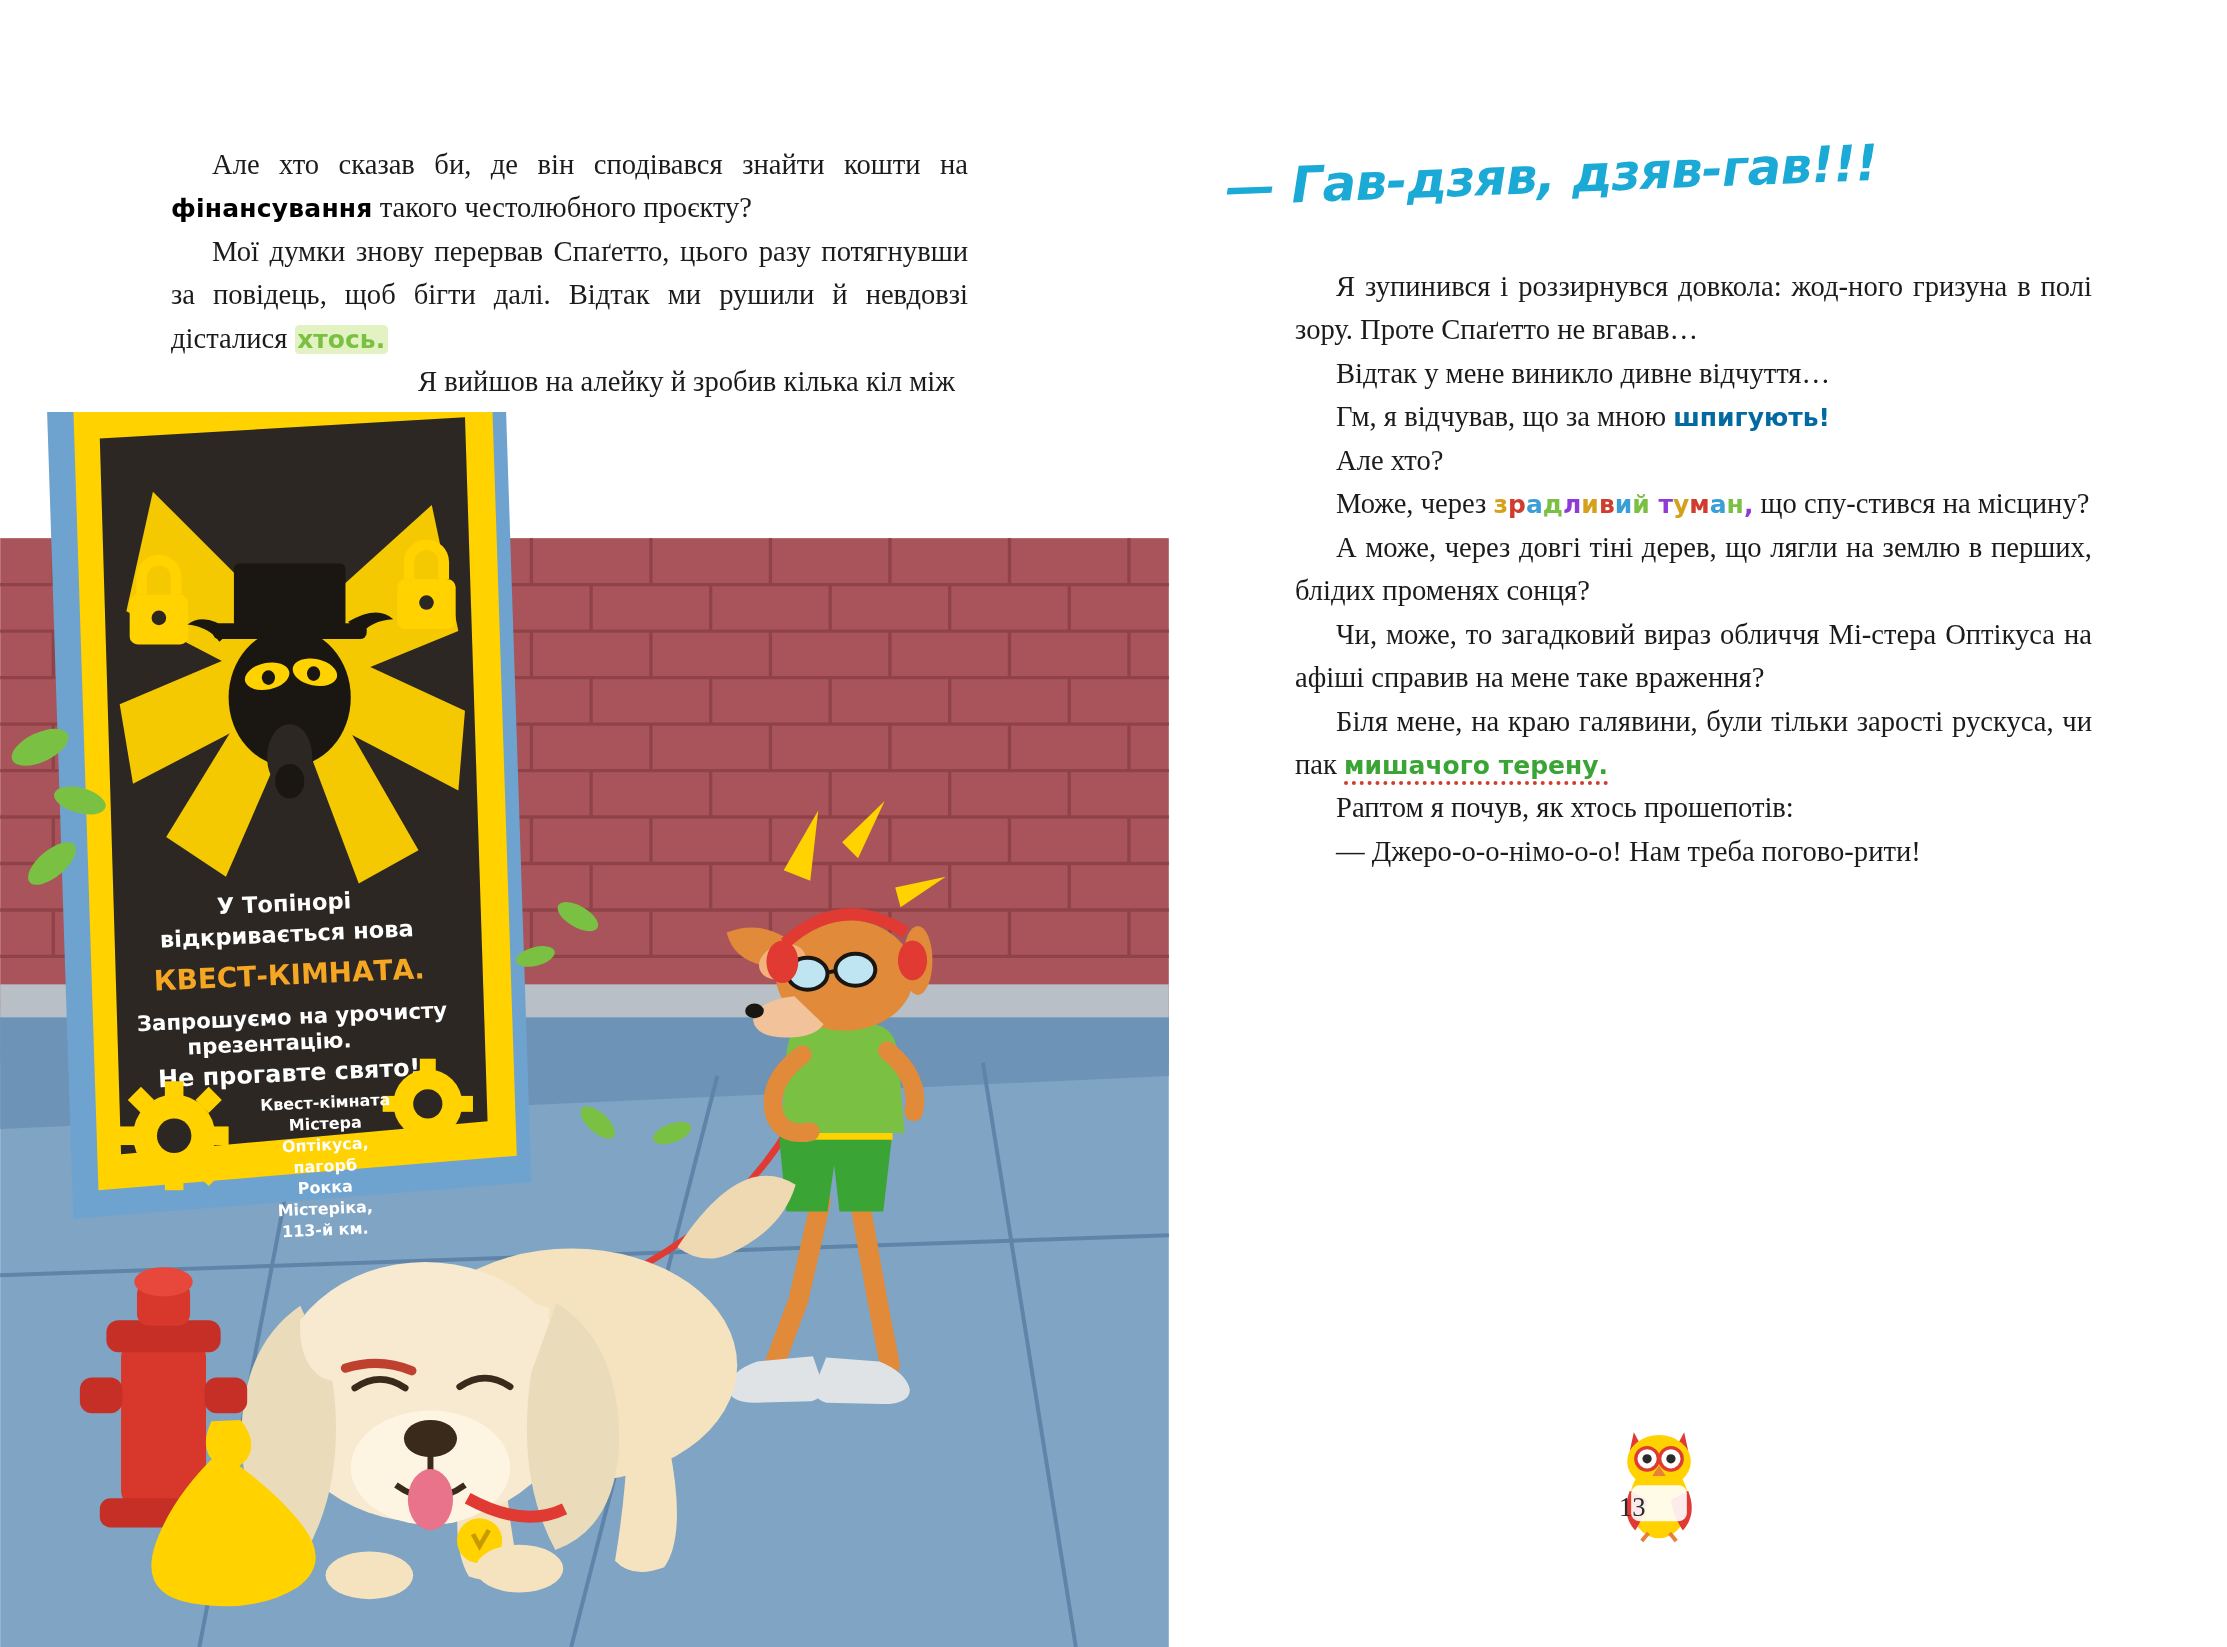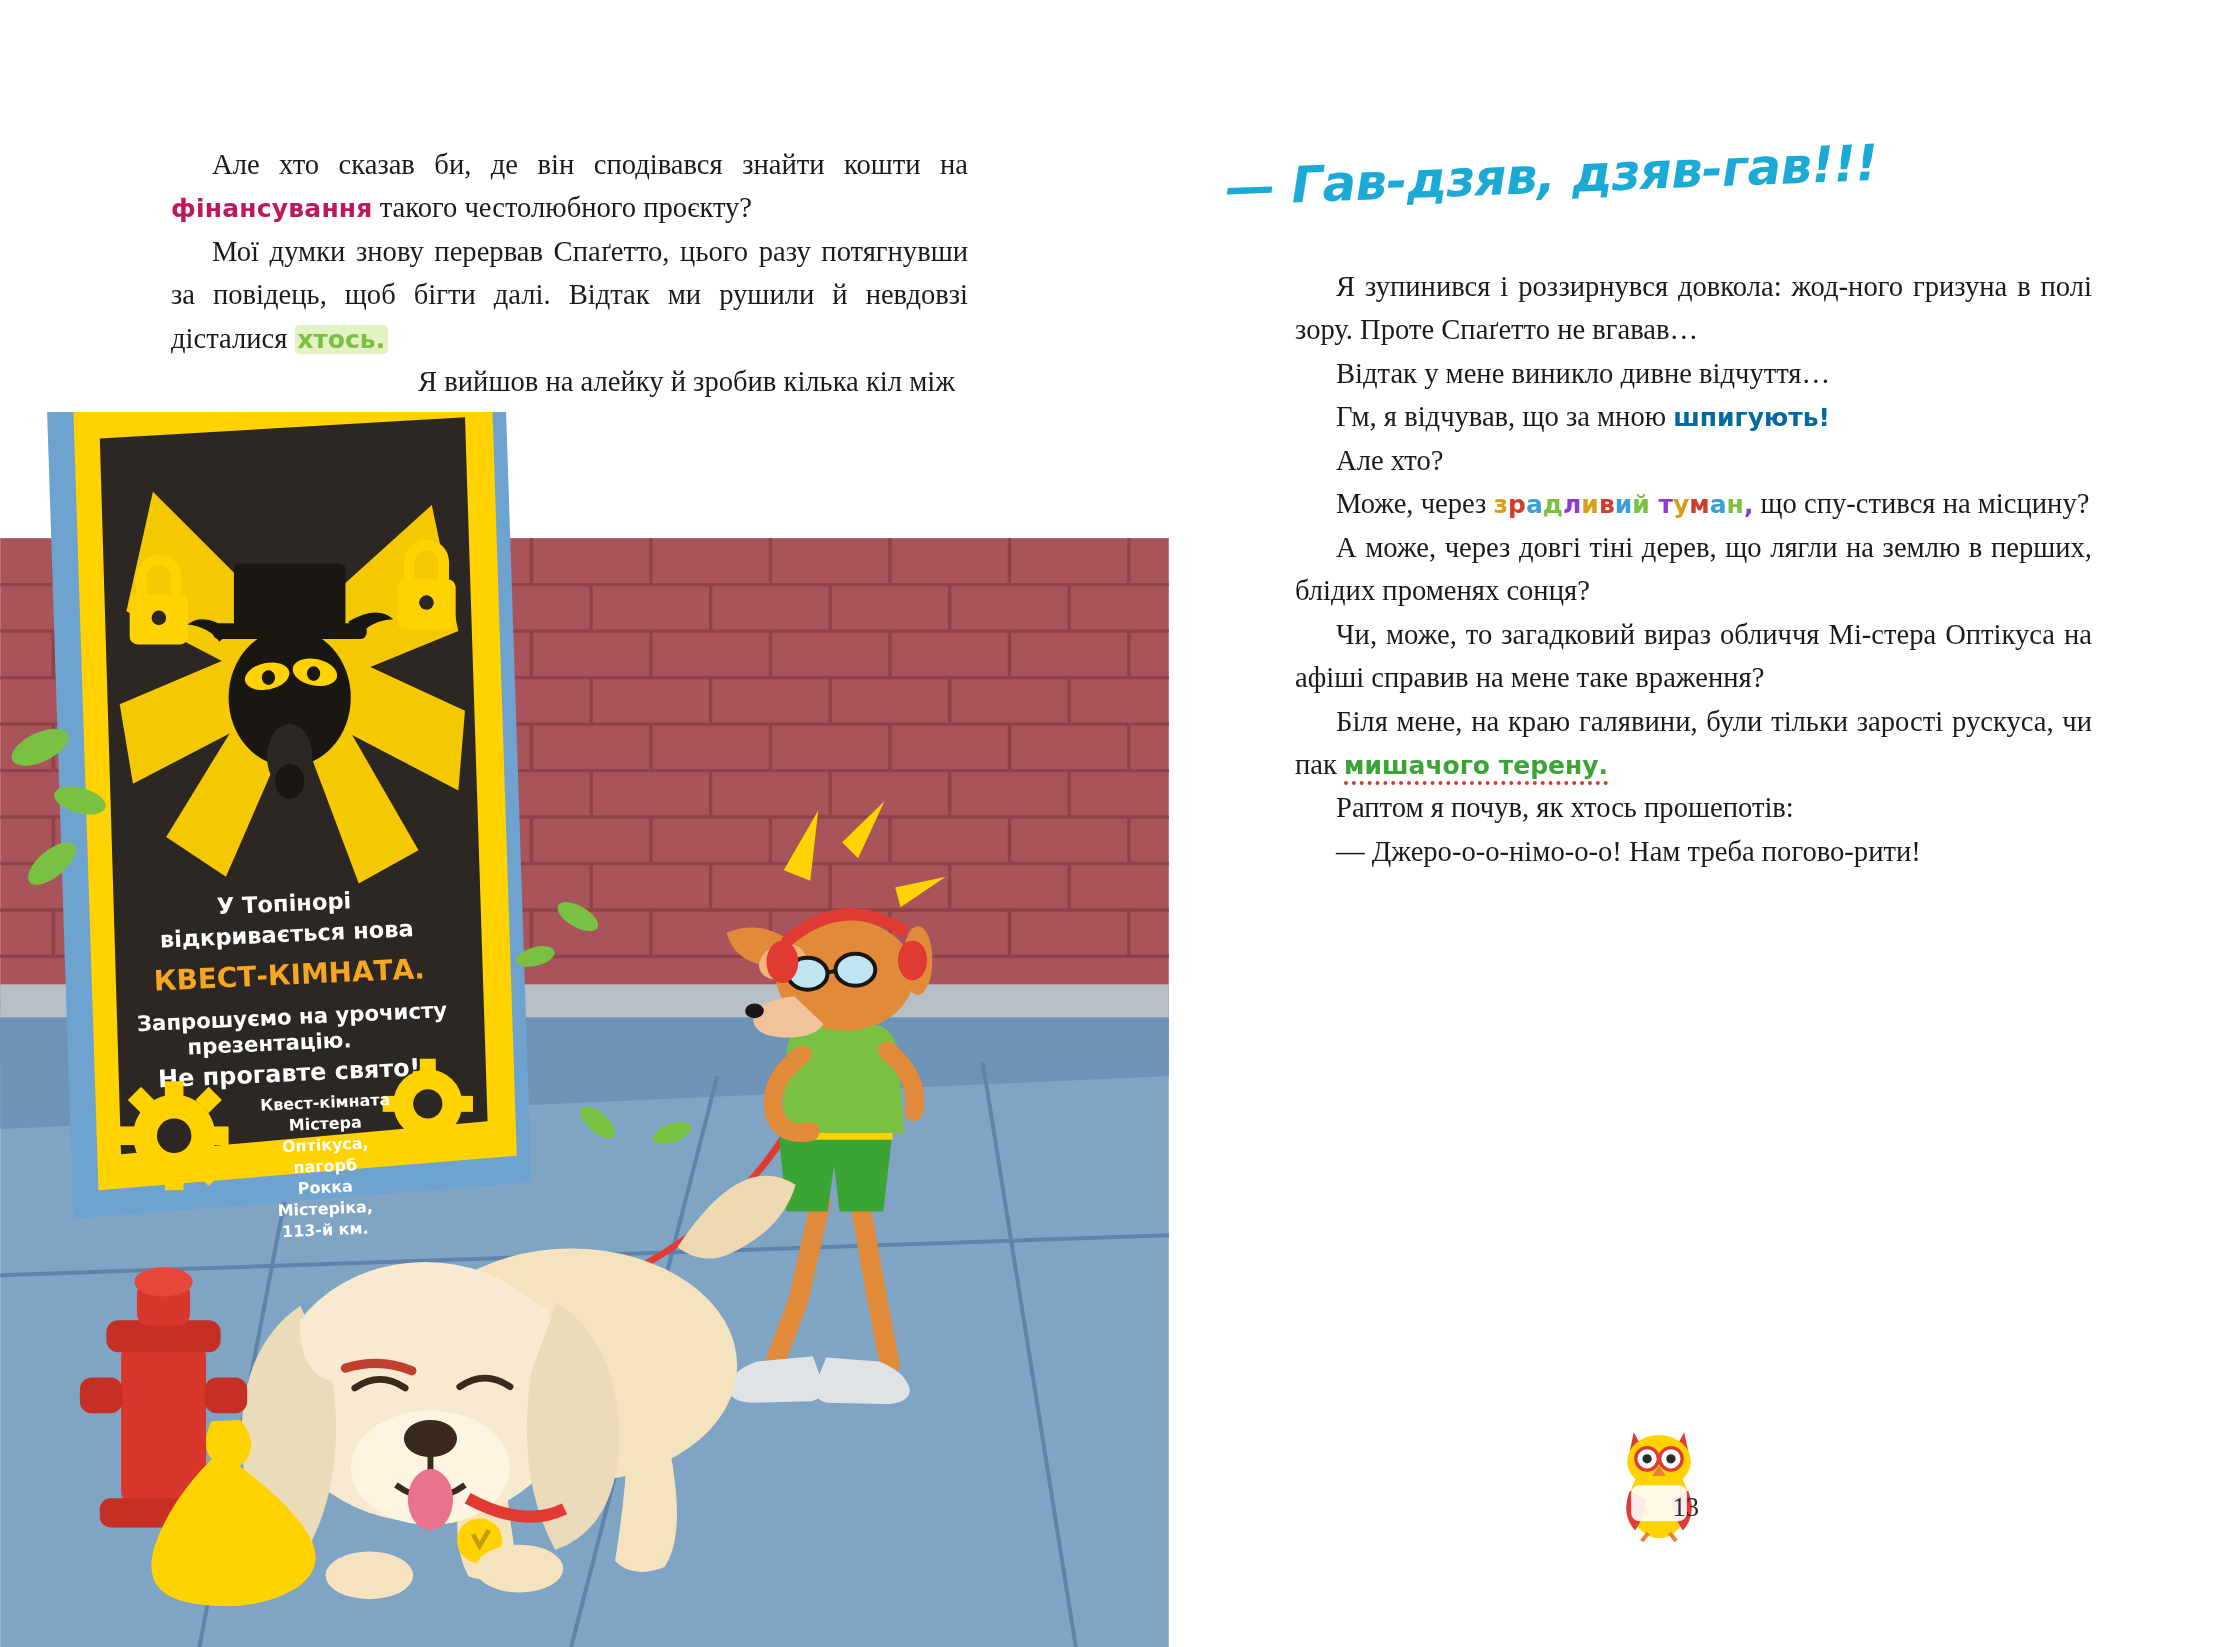--- a/index.html
+++ b/index.html
@@ -33,21 +33,21 @@
     font-size: 28.6px;
     line-height: 1.52;
     color: #1b1b1b;
     text-align: justify;
     text-indent: 41px;
     font-family: "Liberation Serif", serif;
   }
   p.body-text.shape-a  { width: 784px; }
 
   .hl-green {
-    color: #be185d;
+    color: #000000;
     font-family: "DejaVu Sans", sans-serif;
     font-weight: bold;
     font-size: 25px;
     letter-spacing: 0.2px;
   }
   .hl-green2 {
     color: #7ac143;
     font-family: "DejaVu Sans", sans-serif;
     font-weight: bold;
     font-size: 25px;
@@ -120,21 +120,21 @@
     position: absolute;
     left: 1619px;
     top: 1427px;
     width: 80px;
     height: 116px;
   }
   .owl-num {
     position: absolute;
     left: 0; top: 65px;
     width: 80px;
-    text-align: right;
+    text-align: left;
     font-family: "Liberation Serif", serif;
     font-size: 26.6px;
     color: #2b2b2b;
   }
 </style>
 </head>
 <body>
 
 <div class="page">
 

